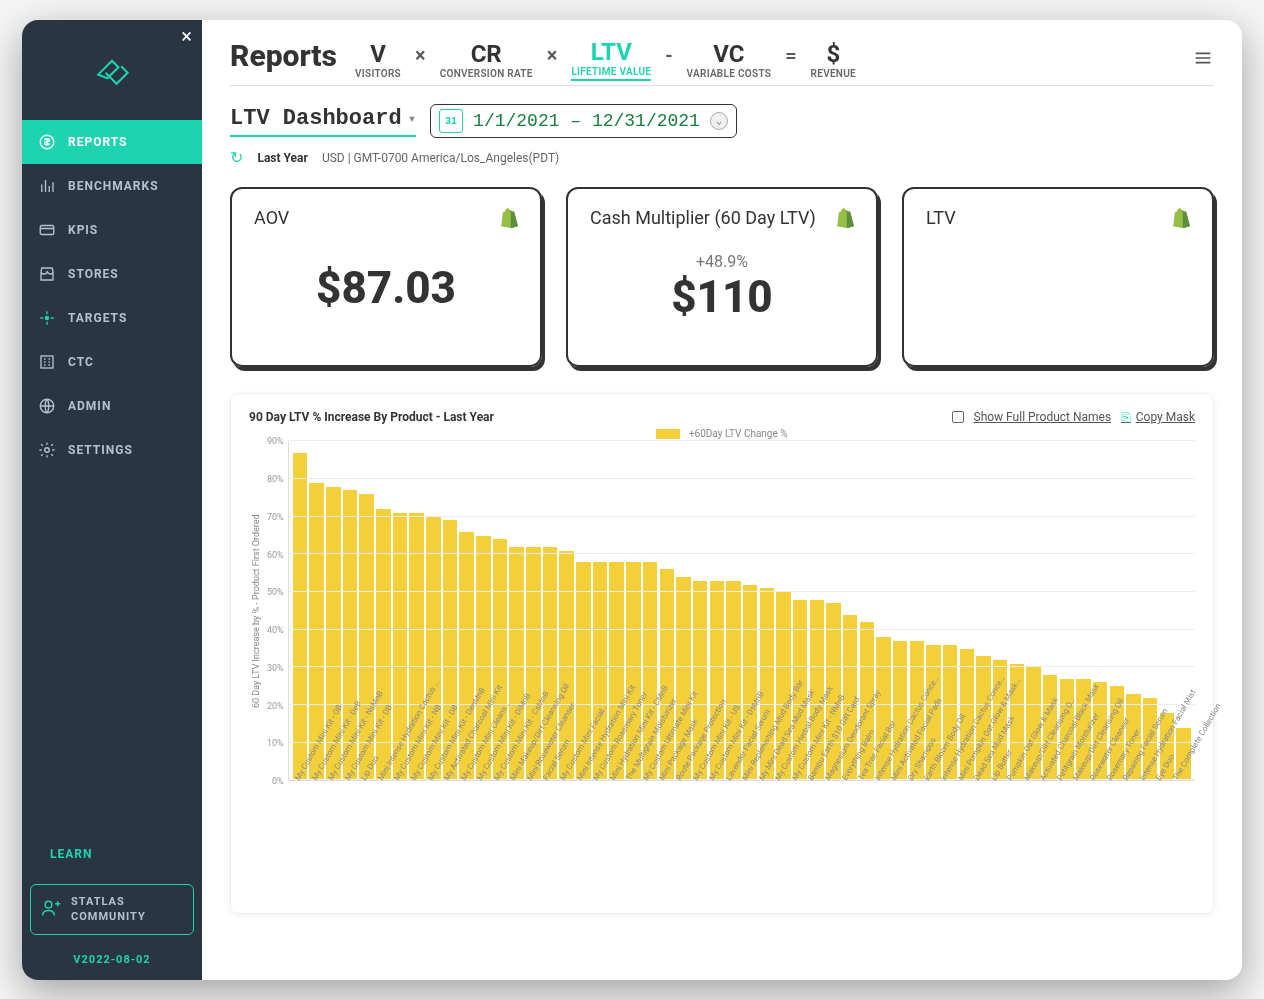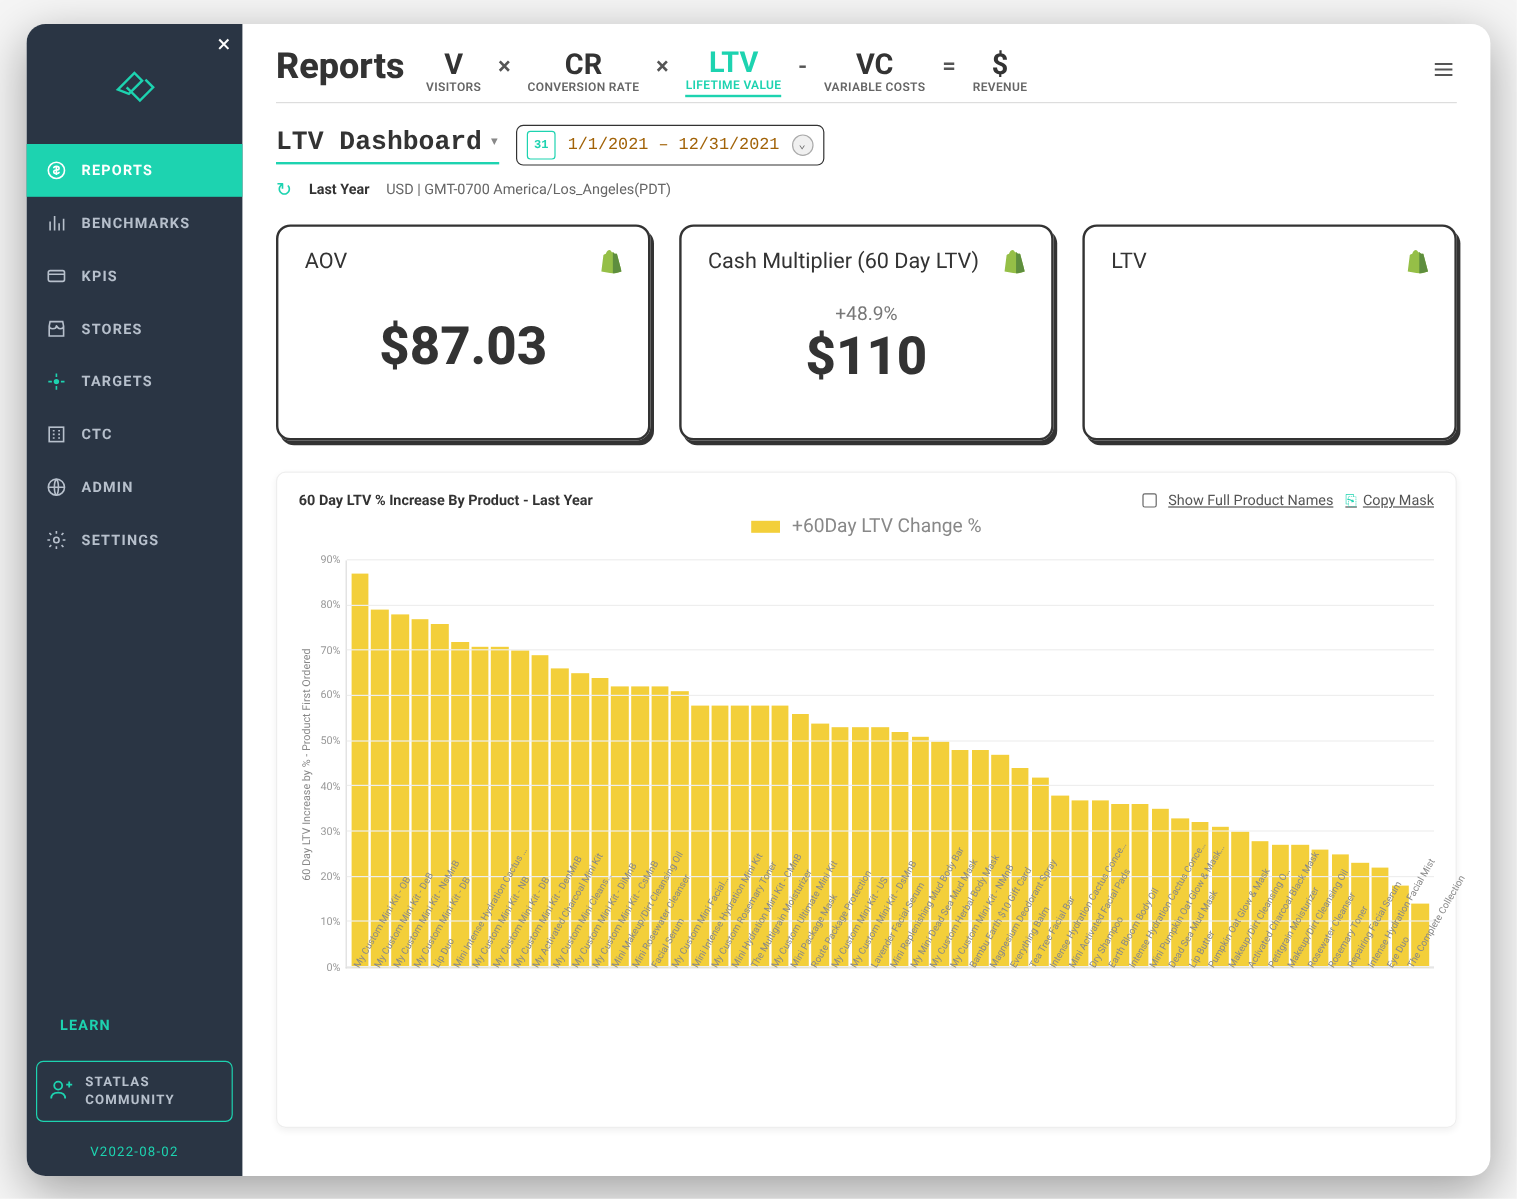--- a/index.html
+++ b/index.html
@@ -84,21 +84,21 @@
     font-weight: 700;
     letter-spacing: 1px;
     color: #b7c0cc;
     line-height: 1.3;
     cursor: pointer;
   }
   .community .icon { color: #1dd3b0; }
   .version {
     text-align: center;
     font-size: 11px;
-    font-weight: 400;
+    font-weight: 700;
     letter-spacing: 1px;
     color: #1dd3b0;
     padding: 8px 0 14px;
   }
 
   
   .main {
     flex: 1;
     padding: 18px 28px;
     overflow: auto;
@@ -159,21 +159,21 @@
   .date-picker {
     display: flex;
     align-items: center;
     gap: 10px;
     border: 1px solid #333;
     border-radius: 6px;
     padding: 4px 8px;
     cursor: pointer;
   }
   .date-picker .cal-icon { color: #1dd3b0; font-size: 16px; border:1.5px solid #1dd3b0; border-radius:3px; width:24px; height:24px; display:flex; align-items:center; justify-content:center; font-size:10px; font-weight:700;}
-  .date-picker .date-text { font-size: 14px; color: #a16207; }
+  .date-picker .date-text { font-size: 18px; color: #15803d; }
   .date-picker .drop { width: 18px; height: 18px; border-radius: 50%; border:1px solid #aaa; display:flex; align-items:center; justify-content:center; font-size:10px; color:#666; background:#f0f0f0;}
 
   .info-row {
     display: flex;
     align-items: center;
     gap: 14px;
     margin-top: 10px;
     font-size: 12px;
     color: #666;
   }
@@ -223,21 +223,21 @@
     align-items: center;
     gap: 14px;
     font-size: 12px;
   }
   .chart-title { font-weight: 700; color: #333; }
   .chart-header-right { margin-left: auto; display: flex; align-items: center; gap: 10px; color:#555;text-decoration:underline;}
   .checkbox { width: 12px; height: 12px; border: 1.5px solid #666; border-radius: 2px; cursor: pointer; }
   .copy-btn { display: flex; align-items: center; gap: 5px; cursor: pointer; color:#555;}
   .copy-btn .icon { color: #1dd3b0; }
 
-  .legend { text-align: center; font-size: 16px; color: #888; margin: 4px 0 20px; }
+  .legend { text-align: center; font-size: 10px; color: #888; margin: 4px 0 2px; }
   .legend .swatch { display: inline-block; width: 24px; height: 10px; background: #f3cf3a; margin-right: 6px; vertical-align: middle; }
 
   .chart-area {
     display: flex;
     height: 340px;
     position: relative;
   }
   .y-axis-label {
     writing-mode: vertical-rl;
     transform: rotate(180deg);
@@ -489,21 +489,21 @@
             <svg class="shop-icon" viewBox="0 0 24 26">
               <path fill="#95bf47" d="M19 5c-.1-.6-.6-.6-.6-.6s-2.2-.2-2.2-.2-1.5-1.5-1.7-1.6c-.2-.2-.5-.1-.6-.1l-.8.2C12.6 1.3 11.8 0 10.3 0 8 0 6.9 2.9 6.5 4.4l-2 .6s-.6.2-.7.8L1.5 24l14.3 2.6L24 24 19 5z"></path>
               <path fill="#5e8e3e" d="M18.4 4.4s-2.2-.2-2.2-.2-1.5-1.5-1.7-1.6l-.2-.1V26.6L24 24 19 5c-.1-.6-.6-.6-.6-.6z"></path>
             </svg>
           </div>
         </div>
       </div>
 
     <div class="chart-panel">
       <div class="chart-header">
-        <span class="chart-title">60 Day LTV % Increase By Product - Last Year</span>
+        <span class="chart-title">90 Day LTV % Increase By Product - Last Year</span>
         <div class="chart-header-right">
           <span class="checkbox"></span>
           <span>Show Full Product Names</span>
           <span class="copy-btn">
             <span class="icon">⎘</span>
             <span>Copy Mask</span>
           </span>
         </div>
       </div>
       <div class="legend">

